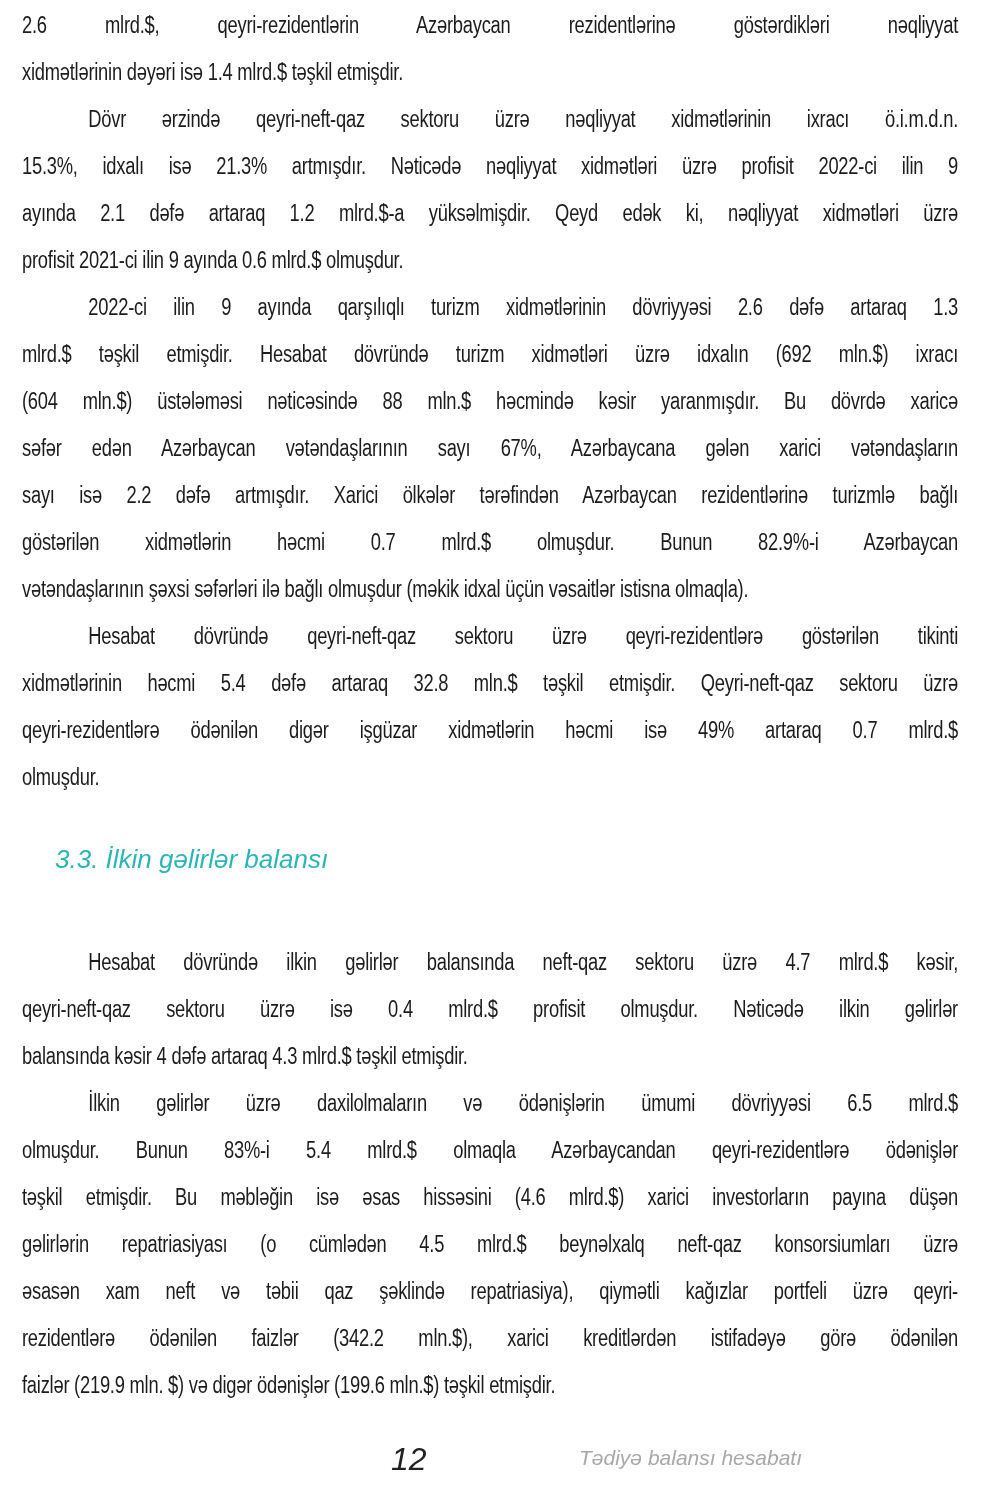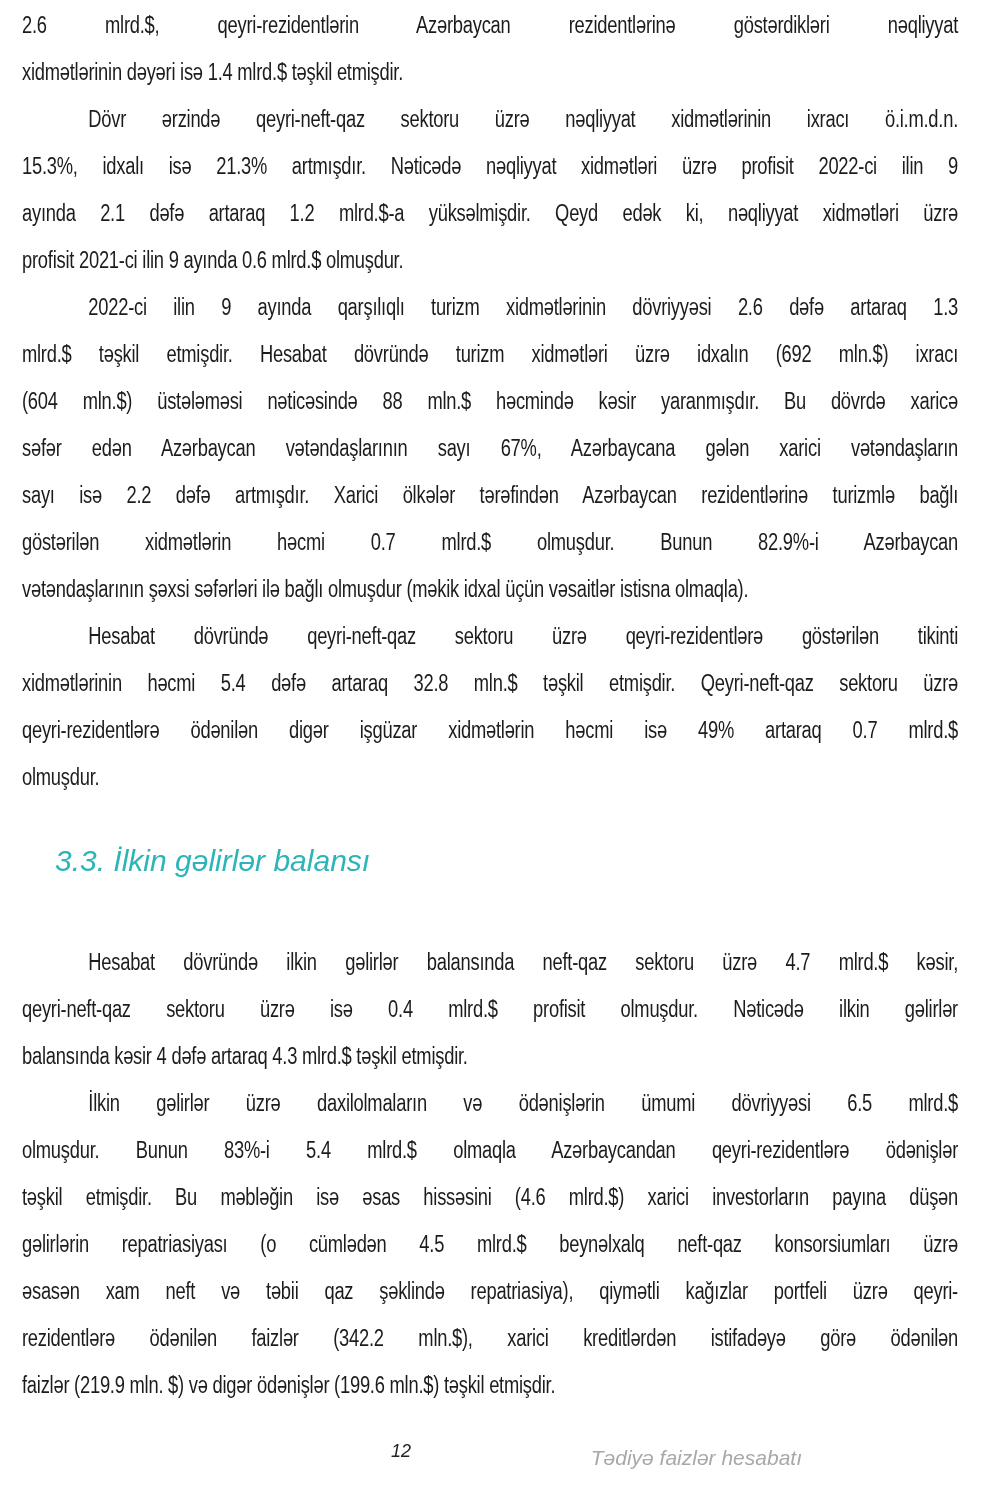--- a/index.html
+++ b/index.html
@@ -47,31 +47,31 @@
     text-align: left;
     text-align-last: left;
   }
   .line.indented {
     text-indent: 85px;           
   }
   .heading {
     position: absolute;
     left: 55px;
     top: 844px;
-    font-size: 30px;
+    font-size: 26px;
     font-style: italic;
     color: #2bb5b8;
     letter-spacing: 0;
     text-align: right;
   }
   .footer-pagenum {
     position: absolute;
     left: 391px;
     top: 1441px;
-    font-size: 18px;
+    font-size: 32px;
     font-style: italic;
     color: #222222;
   }
   .footer-title {
     position: absolute;
     right: 42px;
     top: 1446px;
     font-size: 21px;
     font-style: italic;
     color: #a8a8a8;
@@ -132,15 +132,15 @@
         <div class="line">təşkil etmişdir. Bu məbləğin isə əsas hissəsini (4.6 mlrd.$) xarici investorların payına düşən</div>
         <div class="line">gəlirlərin repatriasiyası (o cümlədən 4.5 mlrd.$ beynəlxalq neft-qaz konsorsiumları üzrə</div>
         <div class="line">əsasən xam neft və təbii qaz şəklində repatriasiya), qiymətli kağızlar portfeli üzrə qeyri-</div>
         <div class="line">rezidentlərə ödənilən faizlər (342.2 mln.$), xarici kreditlərdən istifadəyə görə ödənilən</div>
         <div class="line last">faizlər (219.9 mln. $) və digər ödənişlər (199.6 mln.$) təşkil etmişdir.</div>
       </div>
     </div>
 
   <div class="footer-pagenum">12</div>
 
-  <div class="footer-title">Tədiyə faizlər hesabatı</div>
+  <div class="footer-title">Tədiyə balansı hesabatı</div>
 
 </div>
 
 </body></html>

